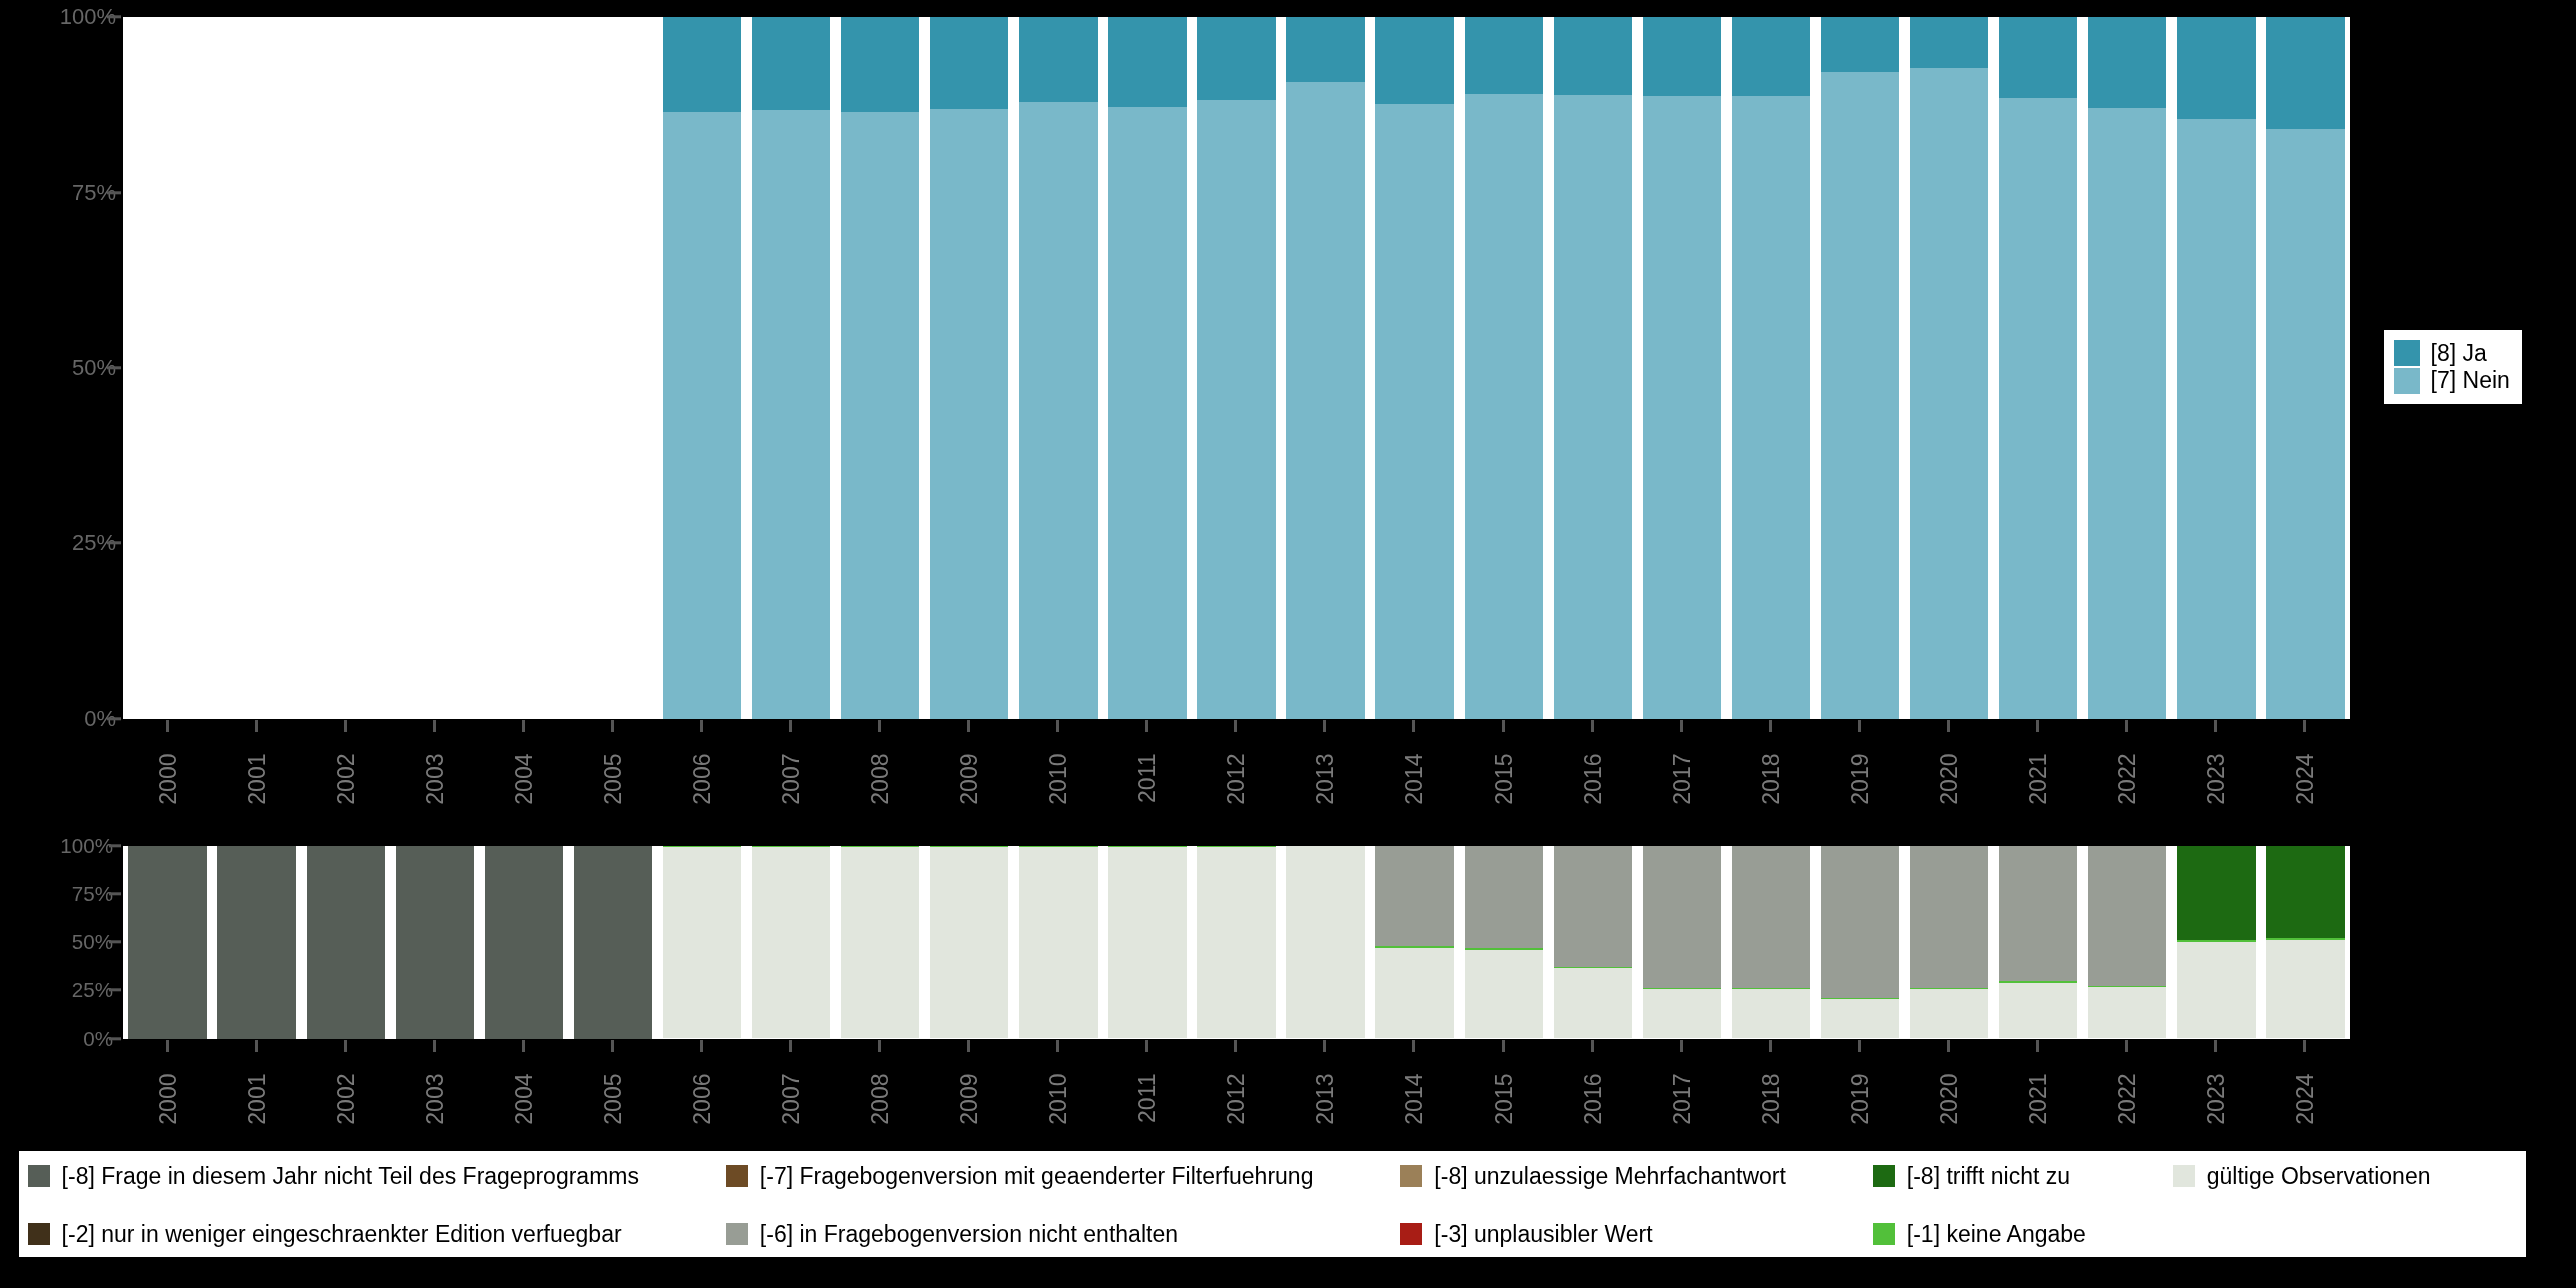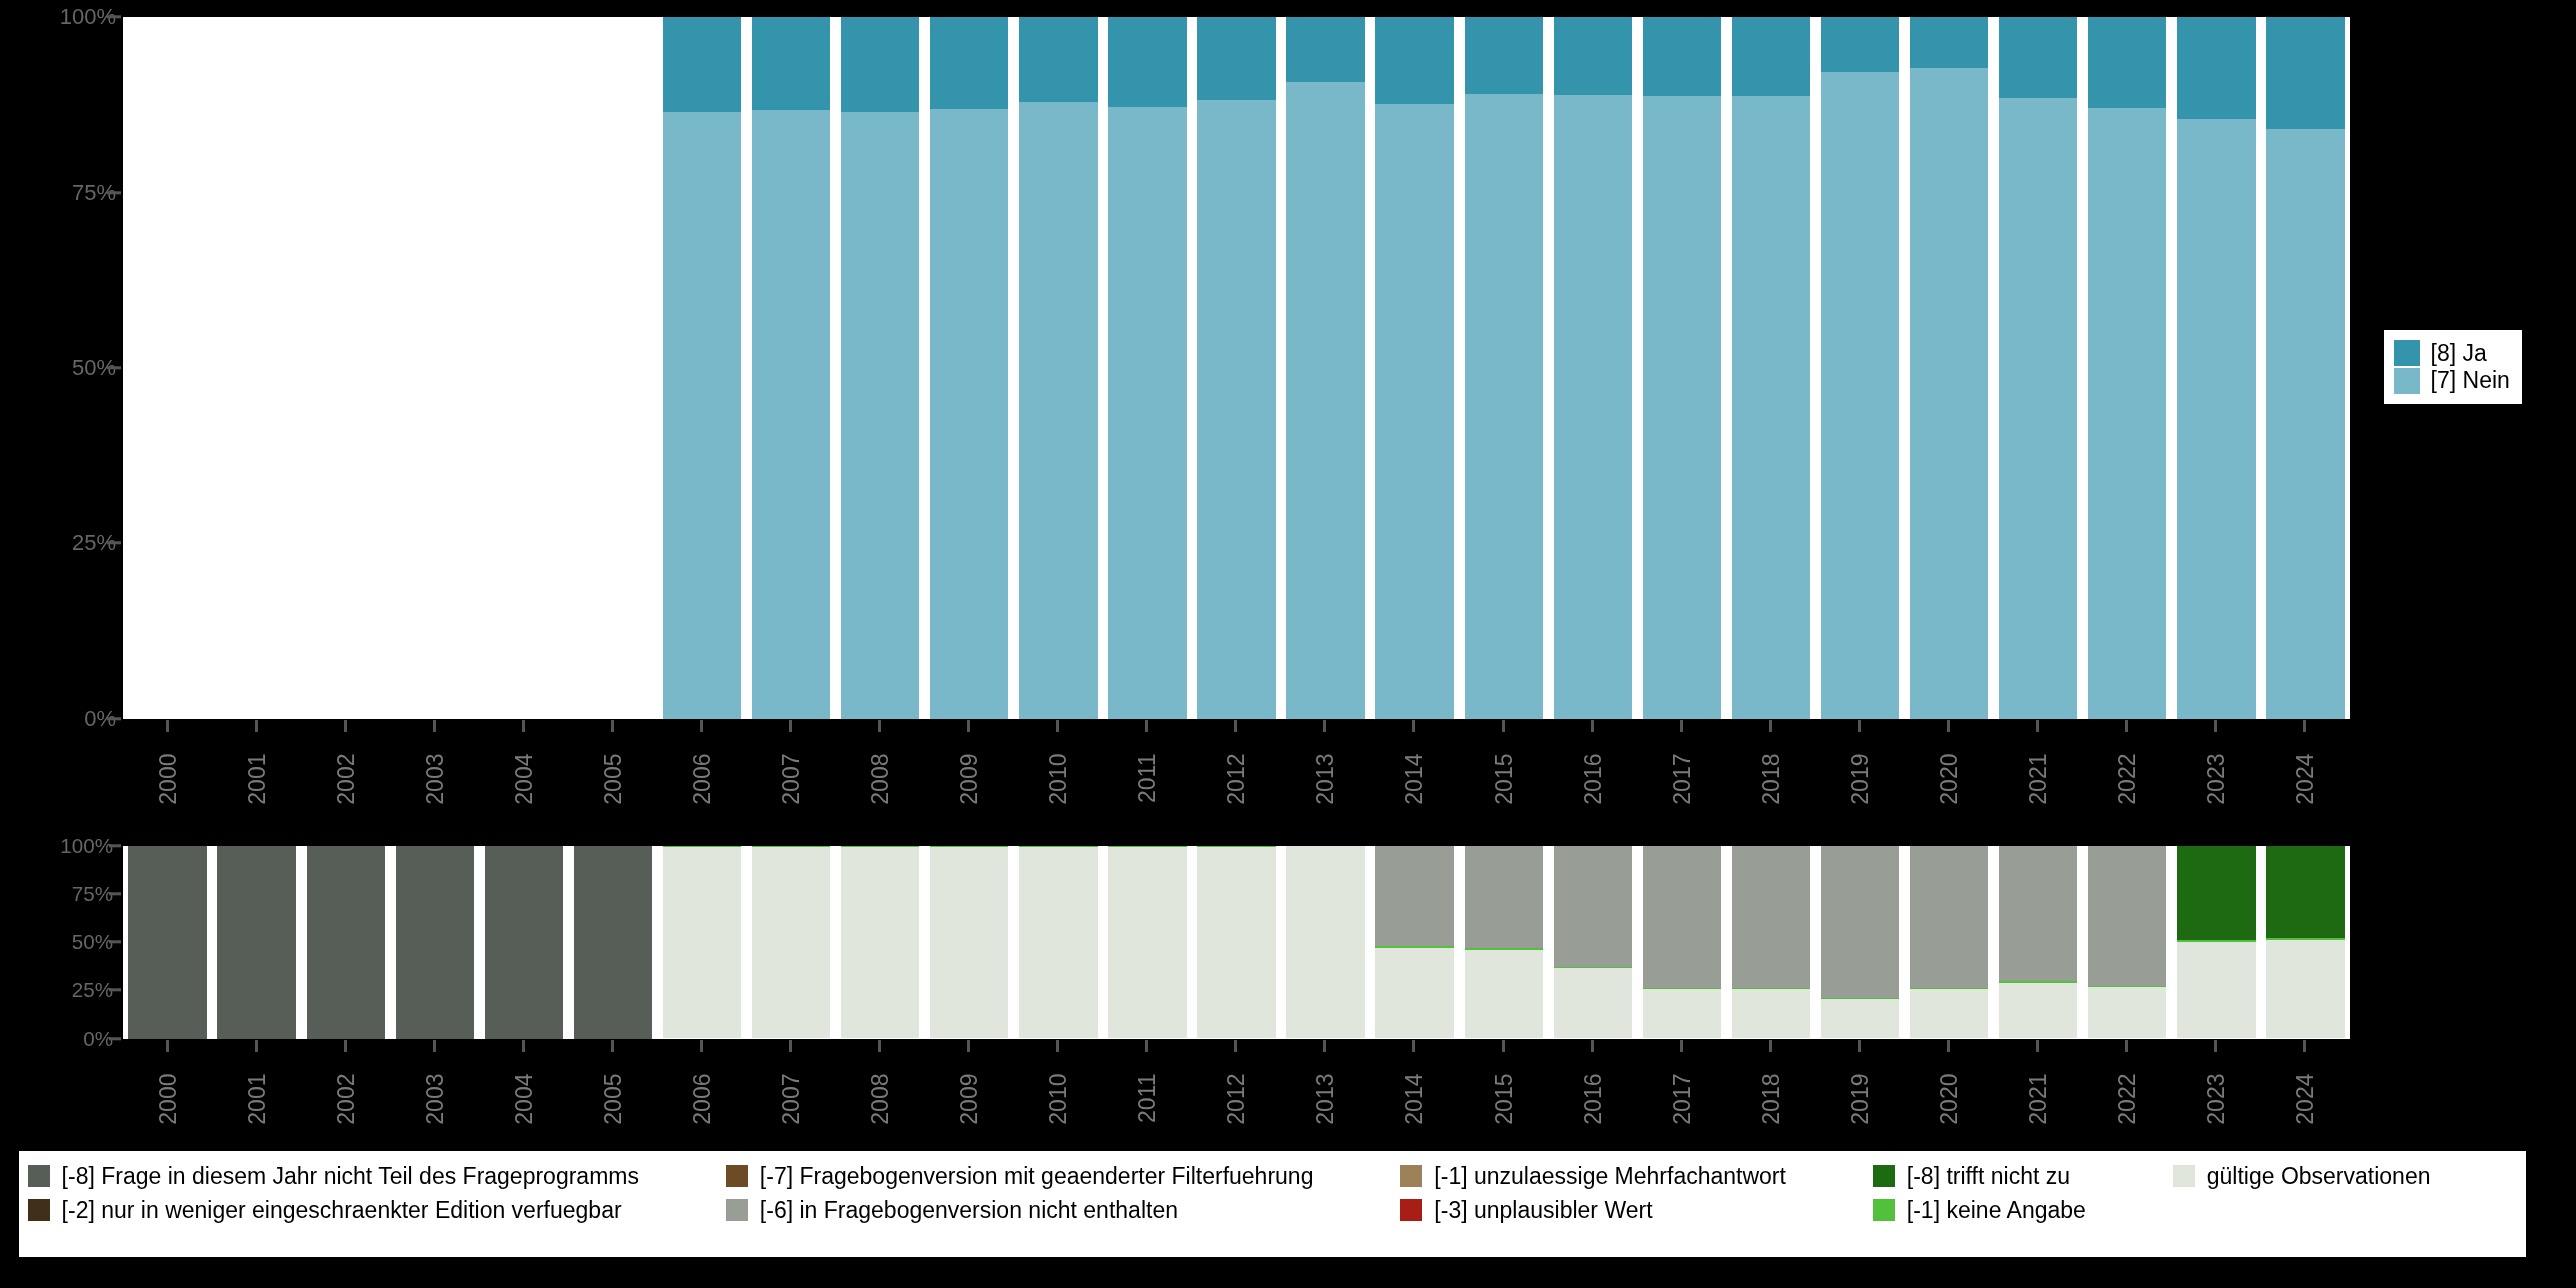--- a/index.html
+++ b/index.html
@@ -34,21 +34,21 @@
                  white-space:nowrap;text-align:right;}
   .q-ytick-mark{position:absolute;width:12px;height:3.4px;background:#555;transform:translateY(-50%);}
   #q-bars{position:absolute;left:123px;top:21.5px;width:2227px;height:193px;display:flex;align-items:flex-end;}
   .q-slot{flex:1 1 0;height:100%;position:relative;}
   .q-bar{position:absolute;left:6%;width:88%;bottom:0;height:100%;display:flex;flex-direction:column;}
 
   
   #bottom-legend{position:absolute;left:19px;top:1151px;width:2507px;height:106px;background:#fff;
                  box-sizing:border-box;padding:13.7px 8.6px;}
   .bl-grid{display:grid;grid-template-columns:auto auto auto auto auto;
-           grid-template-rows:auto auto;row-gap:11px;align-items:center;}
+           grid-template-rows:auto auto;row-gap:35px;align-items:center;}
   .bl-cell{display:flex;align-items:center;gap:12px;}
   .bl-key{width:22px;height:22px;flex:0 0 22px;}
   .bl-txt{font-size:23px;color:#000;white-space:nowrap;line-height:1;}
 </style>
 </head>
 <body>
 
 <div id="root">
 
   <div id="main-chart">
@@ -482,21 +482,21 @@
         <div class="bl-cell">
           <span class="bl-key" style="background: rgb(86, 94, 87);"></span>
           <span class="bl-txt">[-8] Frage in diesem Jahr nicht Teil des Frageprogramms</span>
         </div>
         <div class="bl-cell">
           <span class="bl-key" style="background: rgb(109, 75, 37);"></span>
           <span class="bl-txt">[-7] Fragebogenversion mit geaenderter Filterfuehrung</span>
         </div>
         <div class="bl-cell">
           <span class="bl-key" style="background: rgb(155, 128, 88);"></span>
-          <span class="bl-txt">[-1] unzulaessige Mehrfachantwort</span>
+          <span class="bl-txt">[-8] unzulaessige Mehrfachantwort</span>
         </div>
         <div class="bl-cell">
           <span class="bl-key" style="background: rgb(29, 106, 18);"></span>
           <span class="bl-txt">[-8] trifft nicht zu</span>
         </div>
         <div class="bl-cell">
           <span class="bl-key" style="background: rgb(225, 230, 221);"></span>
           <span class="bl-txt">gültige Observationen</span>
         </div>
         <div class="bl-cell">

